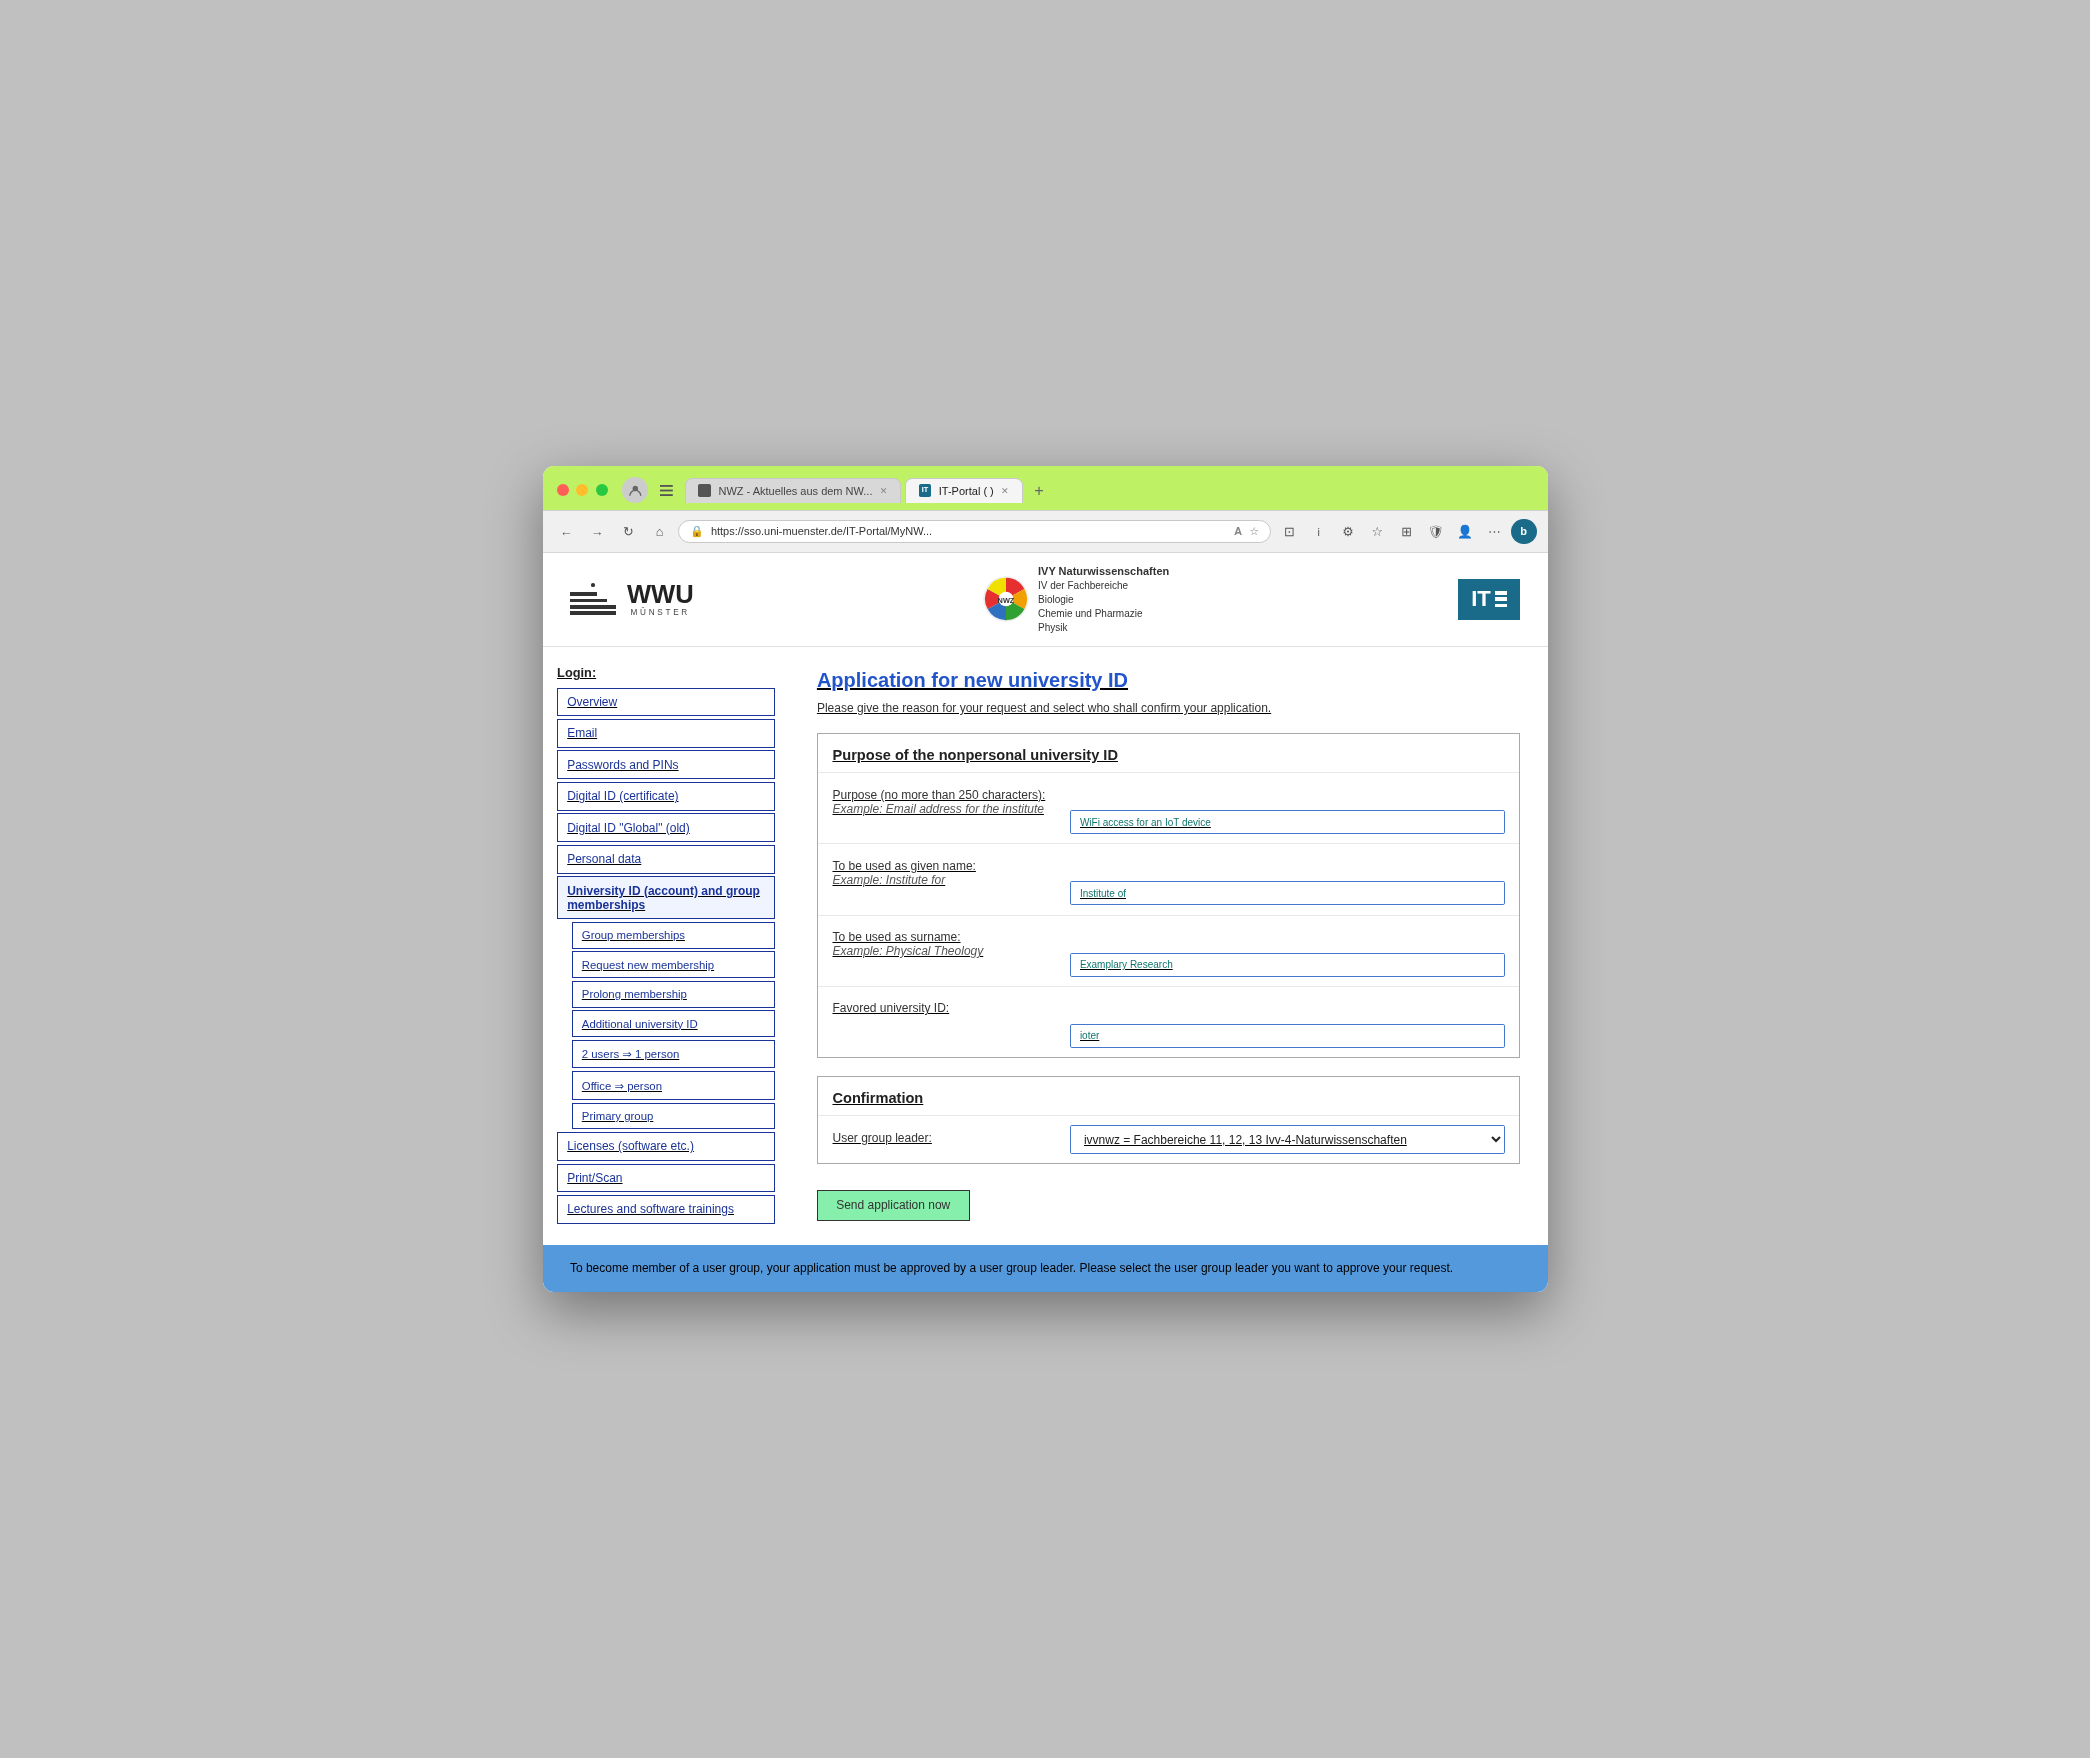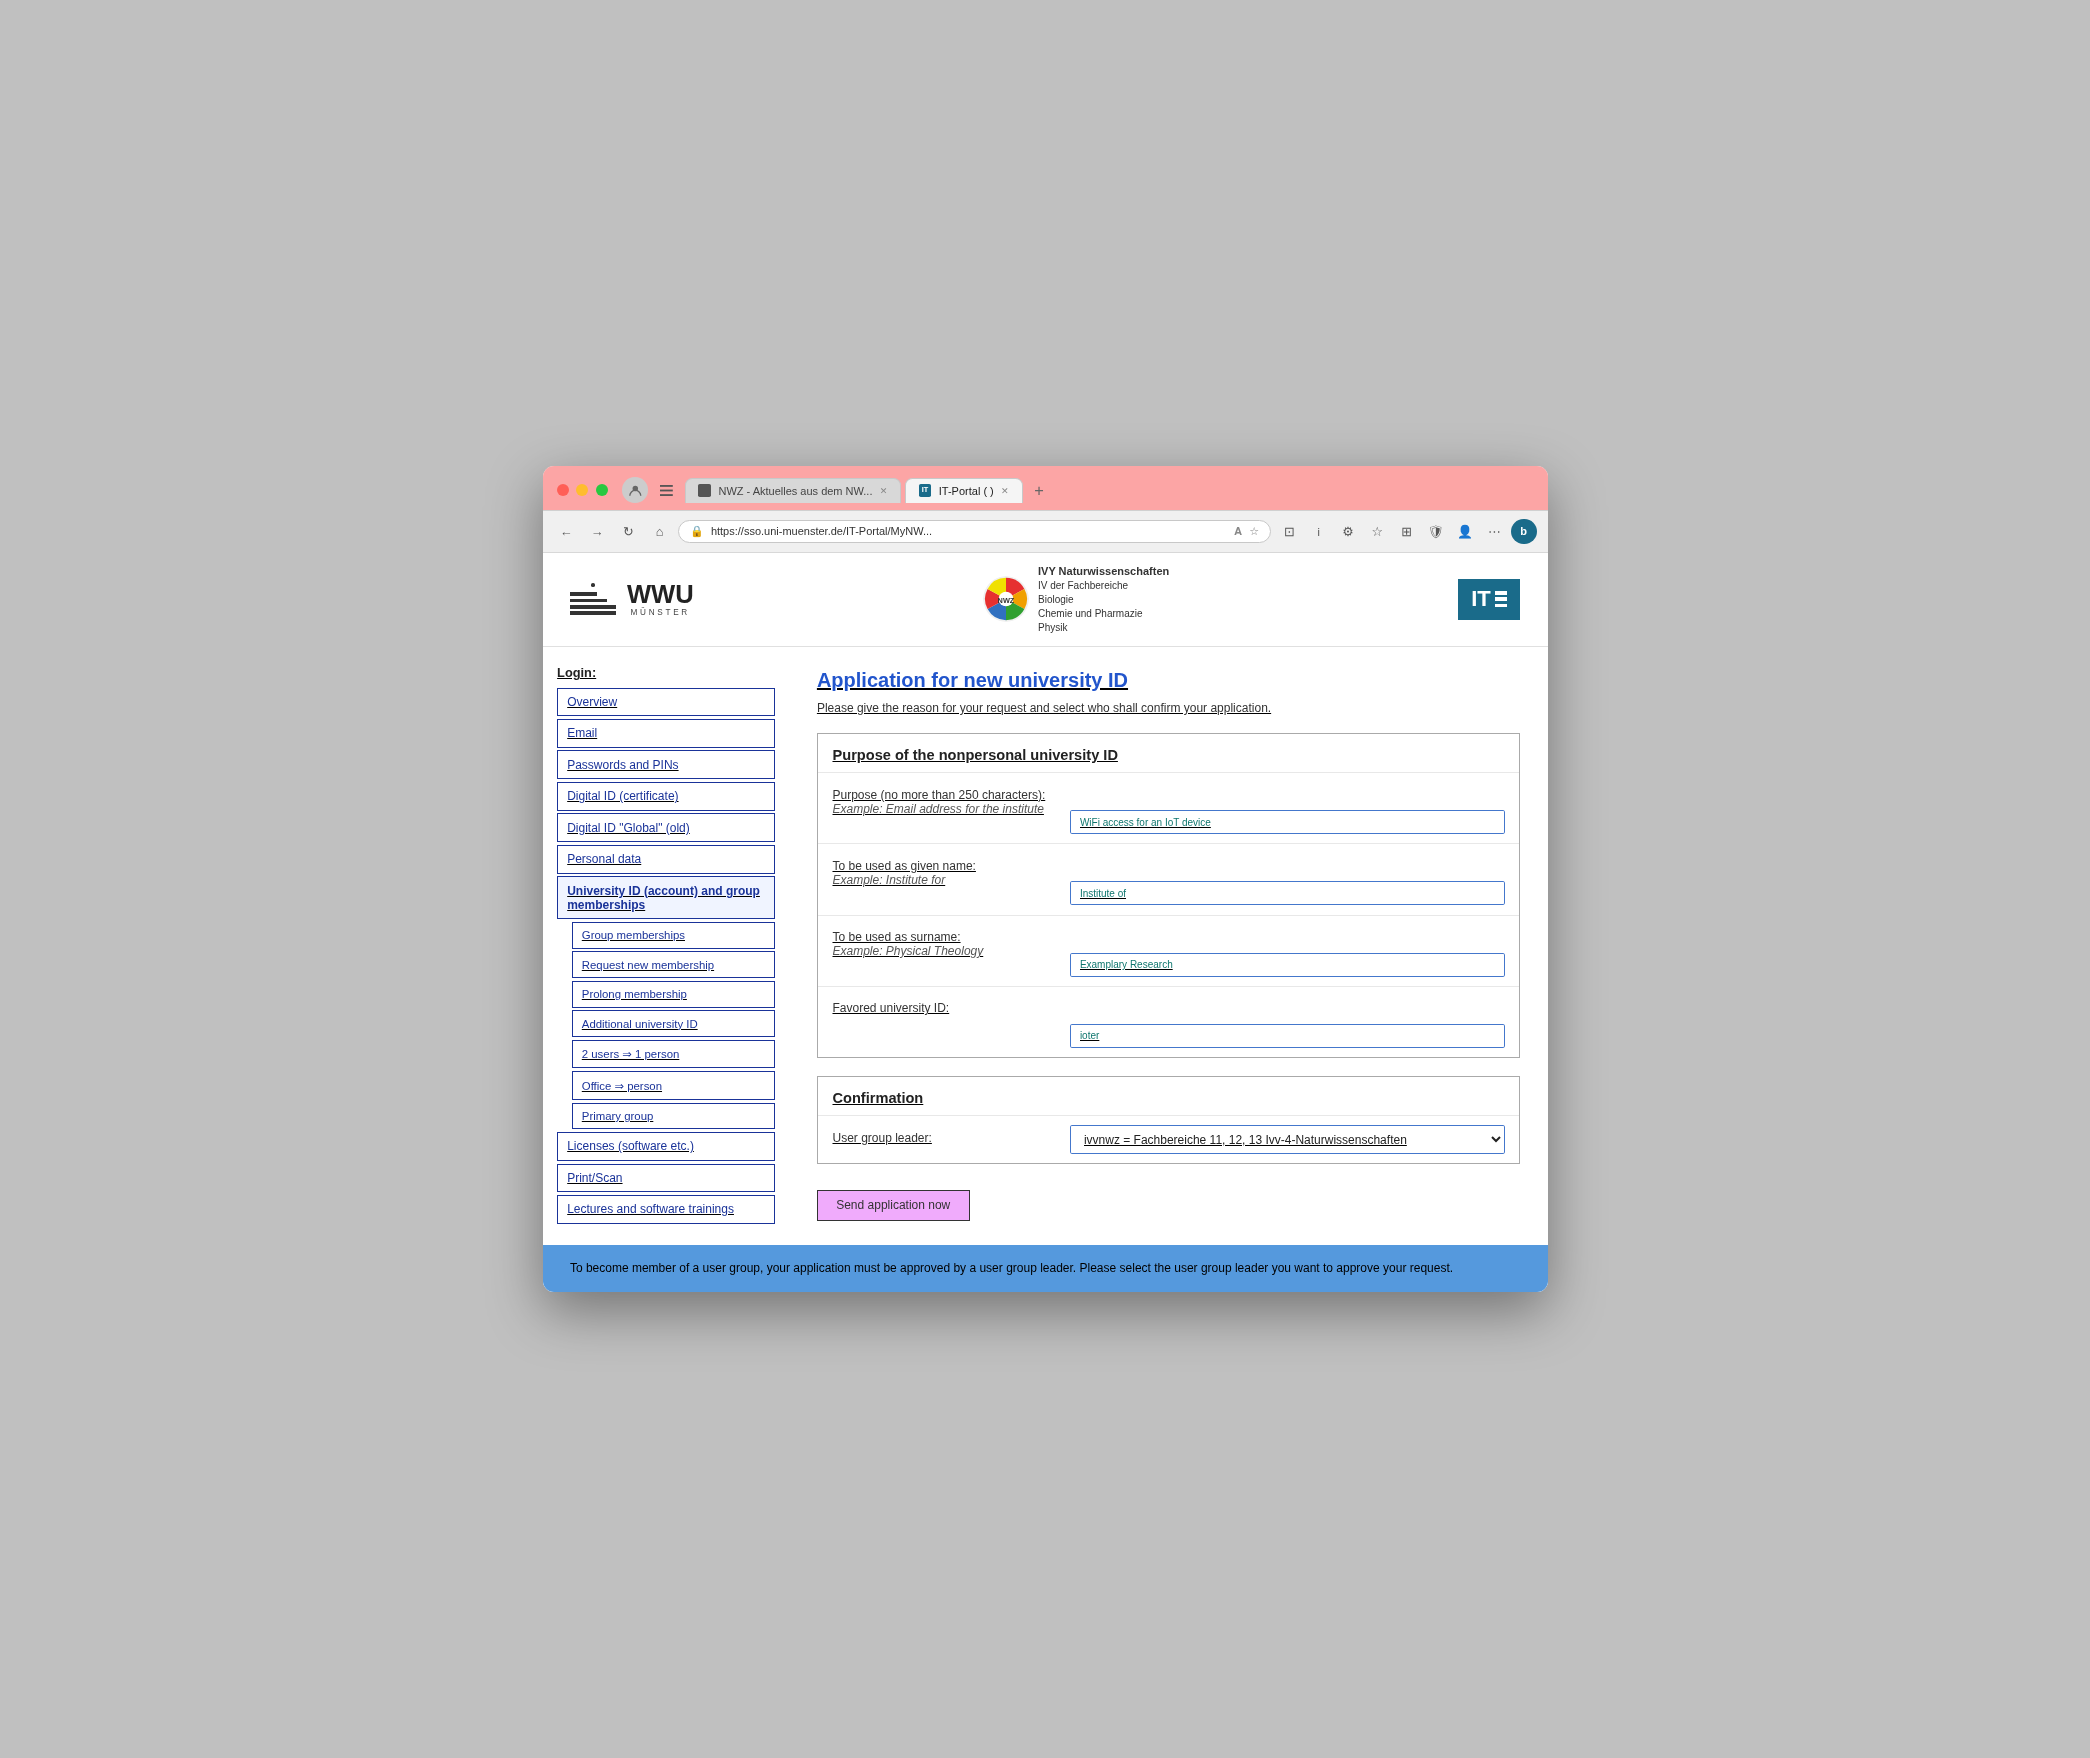--- a/index.html
+++ b/index.html
@@ -15,21 +15,21 @@
     }
     .browser-window {
       width: 1005px;
       background: #f5f5f5;
       border-radius: 11px;
       box-shadow: 0 18.3px 55px rgba(0,0,0,0.4);
       overflow: hidden;
     }
     
     .title-bar {
-      background: #fca5a5;
+      background: #bef264;
       padding: 11px 14.6px 0;
       border-bottom: 0.9px solid #d0d0d0;
     }
     .title-bar-top {
       display: flex;
       align-items: center;
       margin-bottom: 7.3px;
     }
     .traffic-lights {
       display: flex;
@@ -356,21 +356,21 @@
       padding: 5.5px 9.1px;
       border: 1.8px solid #4477cc;
       border-radius: 1.8px;
       font-size: 12px;
       color: #222;
       outline: none;
       background: white;
     }
     .submit-btn {
       padding: 7.3px 18.3px;
-      background: #f0abfc;
+      background: #86efac;
       border: 1.8px solid #333;
       color: #333;
       font-size: 12px;
       cursor: pointer;
       margin-top: 7.3px;
     }
     
     .bottom-banner {
       background: #5599dd;
       color: #000000;

